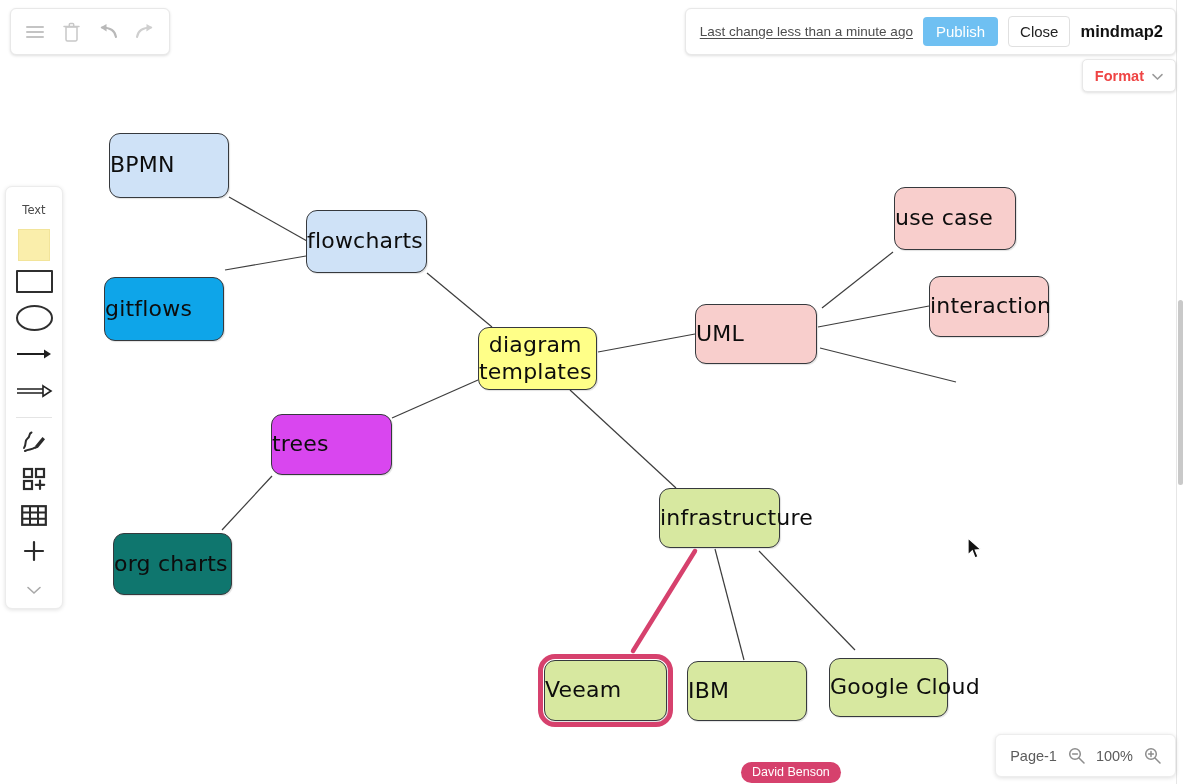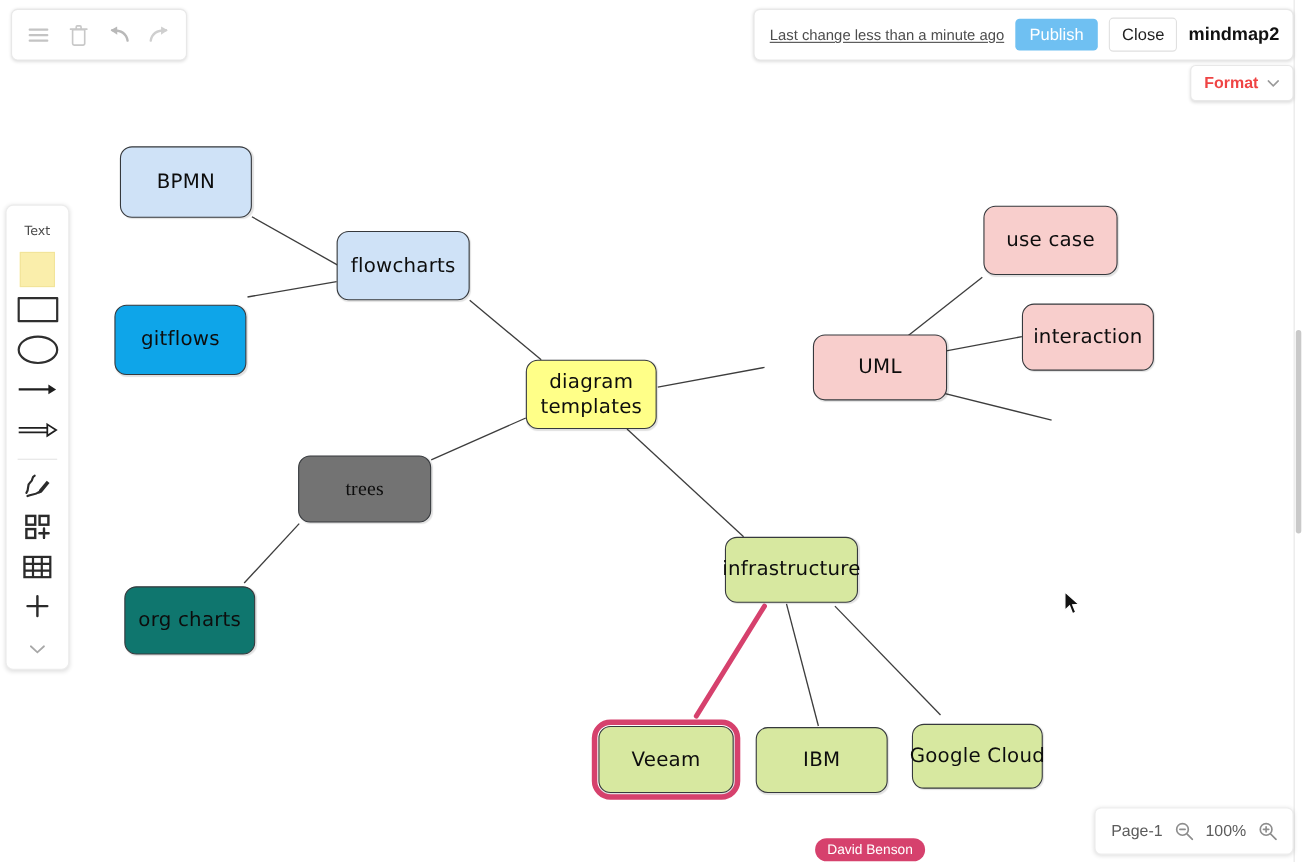--- a/index.html
+++ b/index.html
@@ -34,24 +34,24 @@
     pointer-events: none;
   }
 
   .node {
     position: absolute;
     box-sizing: border-box;
     border: 1.3px solid #36393d;
     border-radius: 11px;
     display: flex;
     align-items: center;
-    justify-content: center;
+    justify-content: flex-start;
     text-align: center;
     font-family: "DejaVu Sans", sans-serif;
-    font-size: 18px;
+    font-size: 22px;
     color: #0d0d0d;
     line-height: 1.22;
     letter-spacing: 0.2px;
     white-space: nowrap;
     box-shadow: 1px 1px 1px rgba(0,0,0,0.12);
   }
   .node.multiline { white-space: normal; }
   .node.selected {
     outline: 5px solid #d6416d;
     outline-offset: 1px;
@@ -313,34 +313,34 @@
 
     <div class="node" style="left:306px; top:210px; width:121px; height:63px; background:#cfe2f7;">
       <span>flowcharts</span>
     </div>
 
     <div class="node multiline" style="left:478px; top:327px; width:119px; height:63px; background:#ffff88;">
       <span style="white-space:pre-line;">diagram
 templates</span>
     </div>
 
-    <div class="node" style="left:695px; top:304px; width:122px; height:60px; background:#f8cecc;margin-left:44px;">
+    <div class="node" style="left:695px; top:304px; width:122px; height:60px; background:#f8cecc;">
       <span>UML</span>
     </div>
 
     <div class="node" style="left:894px; top:187px; width:122px; height:63px; background:#f8cecc;">
       <span>use case</span>
     </div>
 
     <div class="node" style="left:929px; top:276px; width:120px; height:61px; background:#f8cecc;">
       <span>interaction</span>
     </div>
 
 
-    <div class="node" style="left:271px; top:414px; width:121px; height:61px; background:#737373;font-family:Liberation Serif, serif;">
+    <div class="node" style="left:271px; top:414px; width:121px; height:61px; background:#d946ef;">
       <span>trees</span>
     </div>
 
     <div class="node" style="left:113px; top:533px; width:119px; height:62px; background:#0f766e;">
       <span>org charts</span>
     </div>
 
     <div class="node" style="left:659px; top:488px; width:121px; height:60px; background:#d7e8a0; overflow:visible;">
       <span style="display:inline-block; white-space:nowrap;">infrastructure</span>
     </div>

